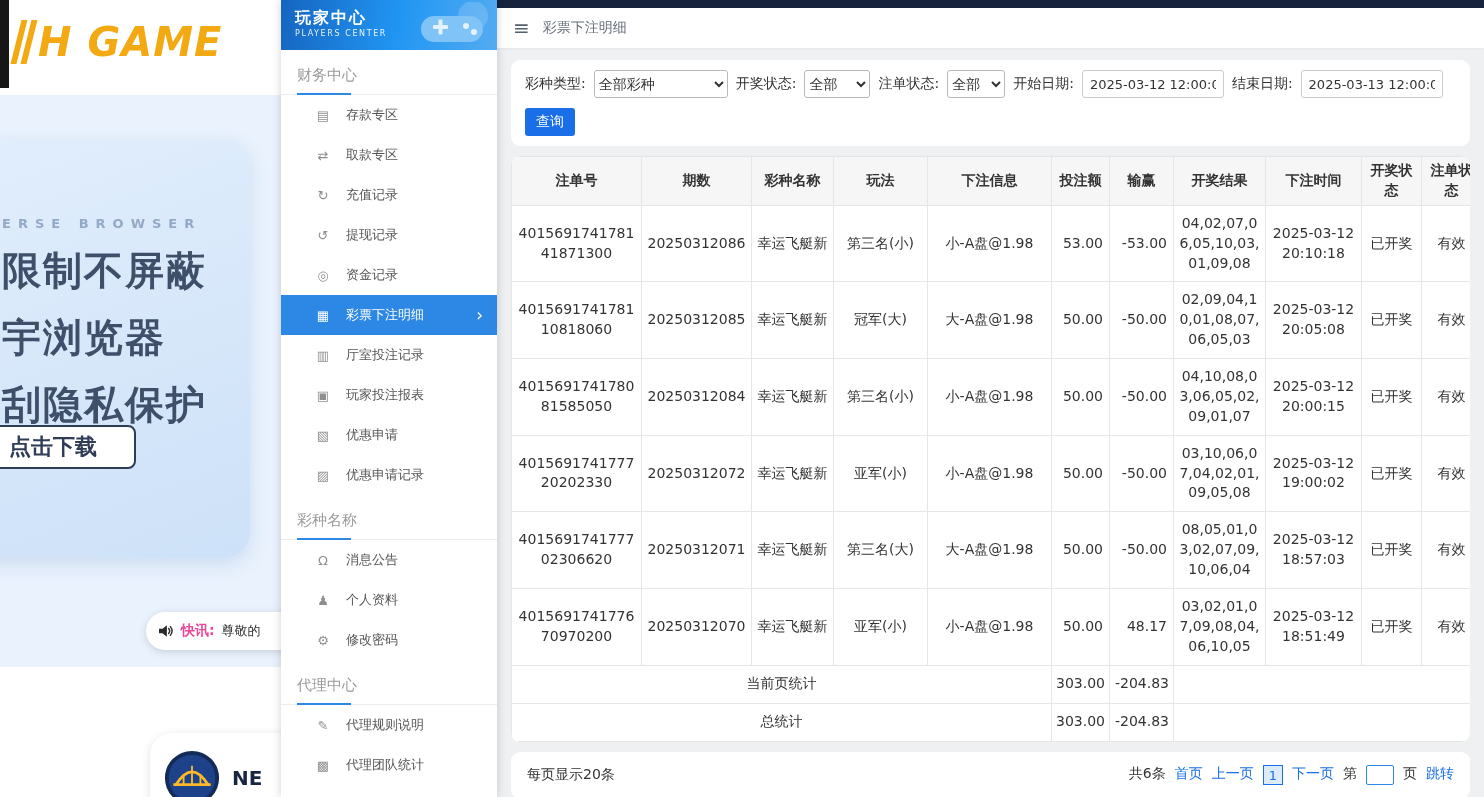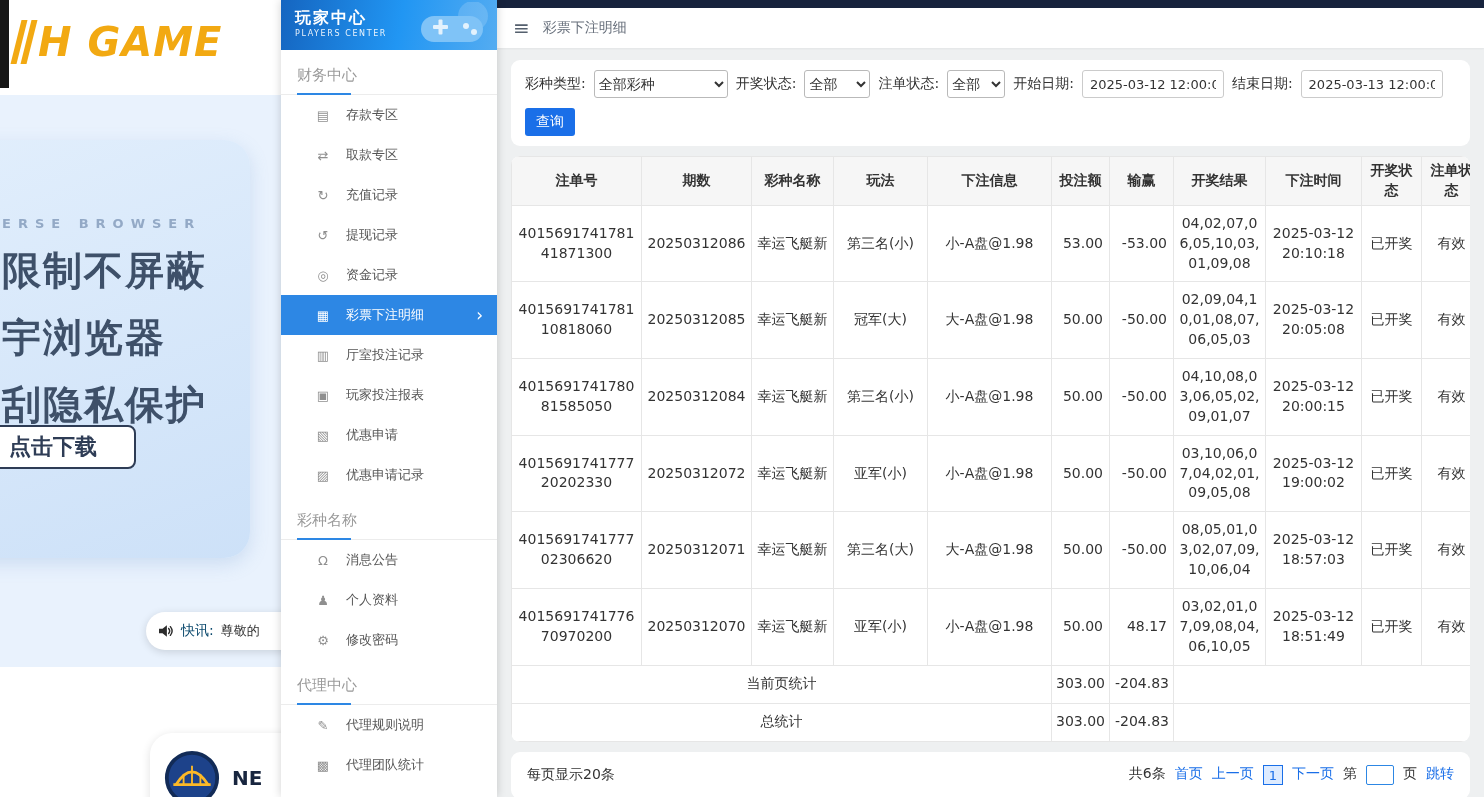--- a/index.html
+++ b/index.html
@@ -13,21 +13,21 @@
   .logo{position:absolute;left:16px;top:20px;display:flex;align-items:center;gap:6px}
   .logo-bars{display:flex;gap:4px}
   .logo-bars i{display:block;width:6px;height:44px;background:#f2a912;transform:skewX(-14deg)}
   .logo-text{font-size:40px;font-weight:900;font-style:italic;color:#f2a912;letter-spacing:1px;line-height:1;white-space:nowrap}
   .promo-banner{position:absolute;left:-40px;top:140px;width:290px;height:418px;border-radius:26px;background:linear-gradient(160deg,#e1eefc,#cde1f8);box-shadow:0 6px 18px rgba(120,160,210,.25)}
   .banner-inner{position:absolute;left:42px;top:76px;right:2px}
   .banner-tagline{font-size:13px;font-weight:bold;letter-spacing:7px;color:#93a9c6;white-space:nowrap}
   .banner-line{font-size:39px;font-weight:900;color:#3e5069;margin-top:13px;letter-spacing:2px;white-space:nowrap}
   .download-btn{position:absolute;left:10px;top:285px;width:166px;height:44px;background:#fff;border:2px solid #2e3c55;border-radius:8px;display:flex;align-items:center;justify-content:center;font-size:22px;font-weight:bold;color:#2e3c55;cursor:pointer}
   .ticker{position:absolute;left:146px;top:612px;height:38px;width:180px;background:#fff;border-radius:19px;box-shadow:0 2px 8px rgba(0,0,0,.14);display:flex;align-items:center;padding:0 12px;gap:7px}
-  .ticker-label{font-weight:normal;font-size:14px;color:#0c4a6e;white-space:nowrap}
+  .ticker-label{font-weight:bold;font-size:14px;color:#ec4899;white-space:nowrap}
   .ticker-text{font-size:13px;color:#333;white-space:nowrap}
   .bottom-card{position:absolute;left:150px;top:733px;width:180px;height:90px;background:#fff;border-radius:22px;box-shadow:0 2px 10px rgba(0,0,0,.12);display:flex;align-items:center;padding:0 14px;gap:12px}
   .team-name{font-size:20px;font-weight:900;color:#18263f}
 
   
   .sidebar{position:absolute;left:281px;top:0;width:216px;height:797px;background:#fff;box-shadow:0 0 9px rgba(0,0,0,.18);overflow:hidden;z-index:5}
   .sb-header{height:50px;background:linear-gradient(100deg,#1565c0,#2196f3 55%,#54acf1);position:relative;color:#fff;padding:9px 0 0 14px;overflow:hidden}
   .sb-title{font-size:16px;font-weight:bold;letter-spacing:2px;line-height:1.15}
   .sb-sub{font-size:8px;letter-spacing:1.6px;opacity:.9;margin-top:2px}
   .sb-gamepad{position:absolute;right:2px;top:2px;width:84px;height:48px}

